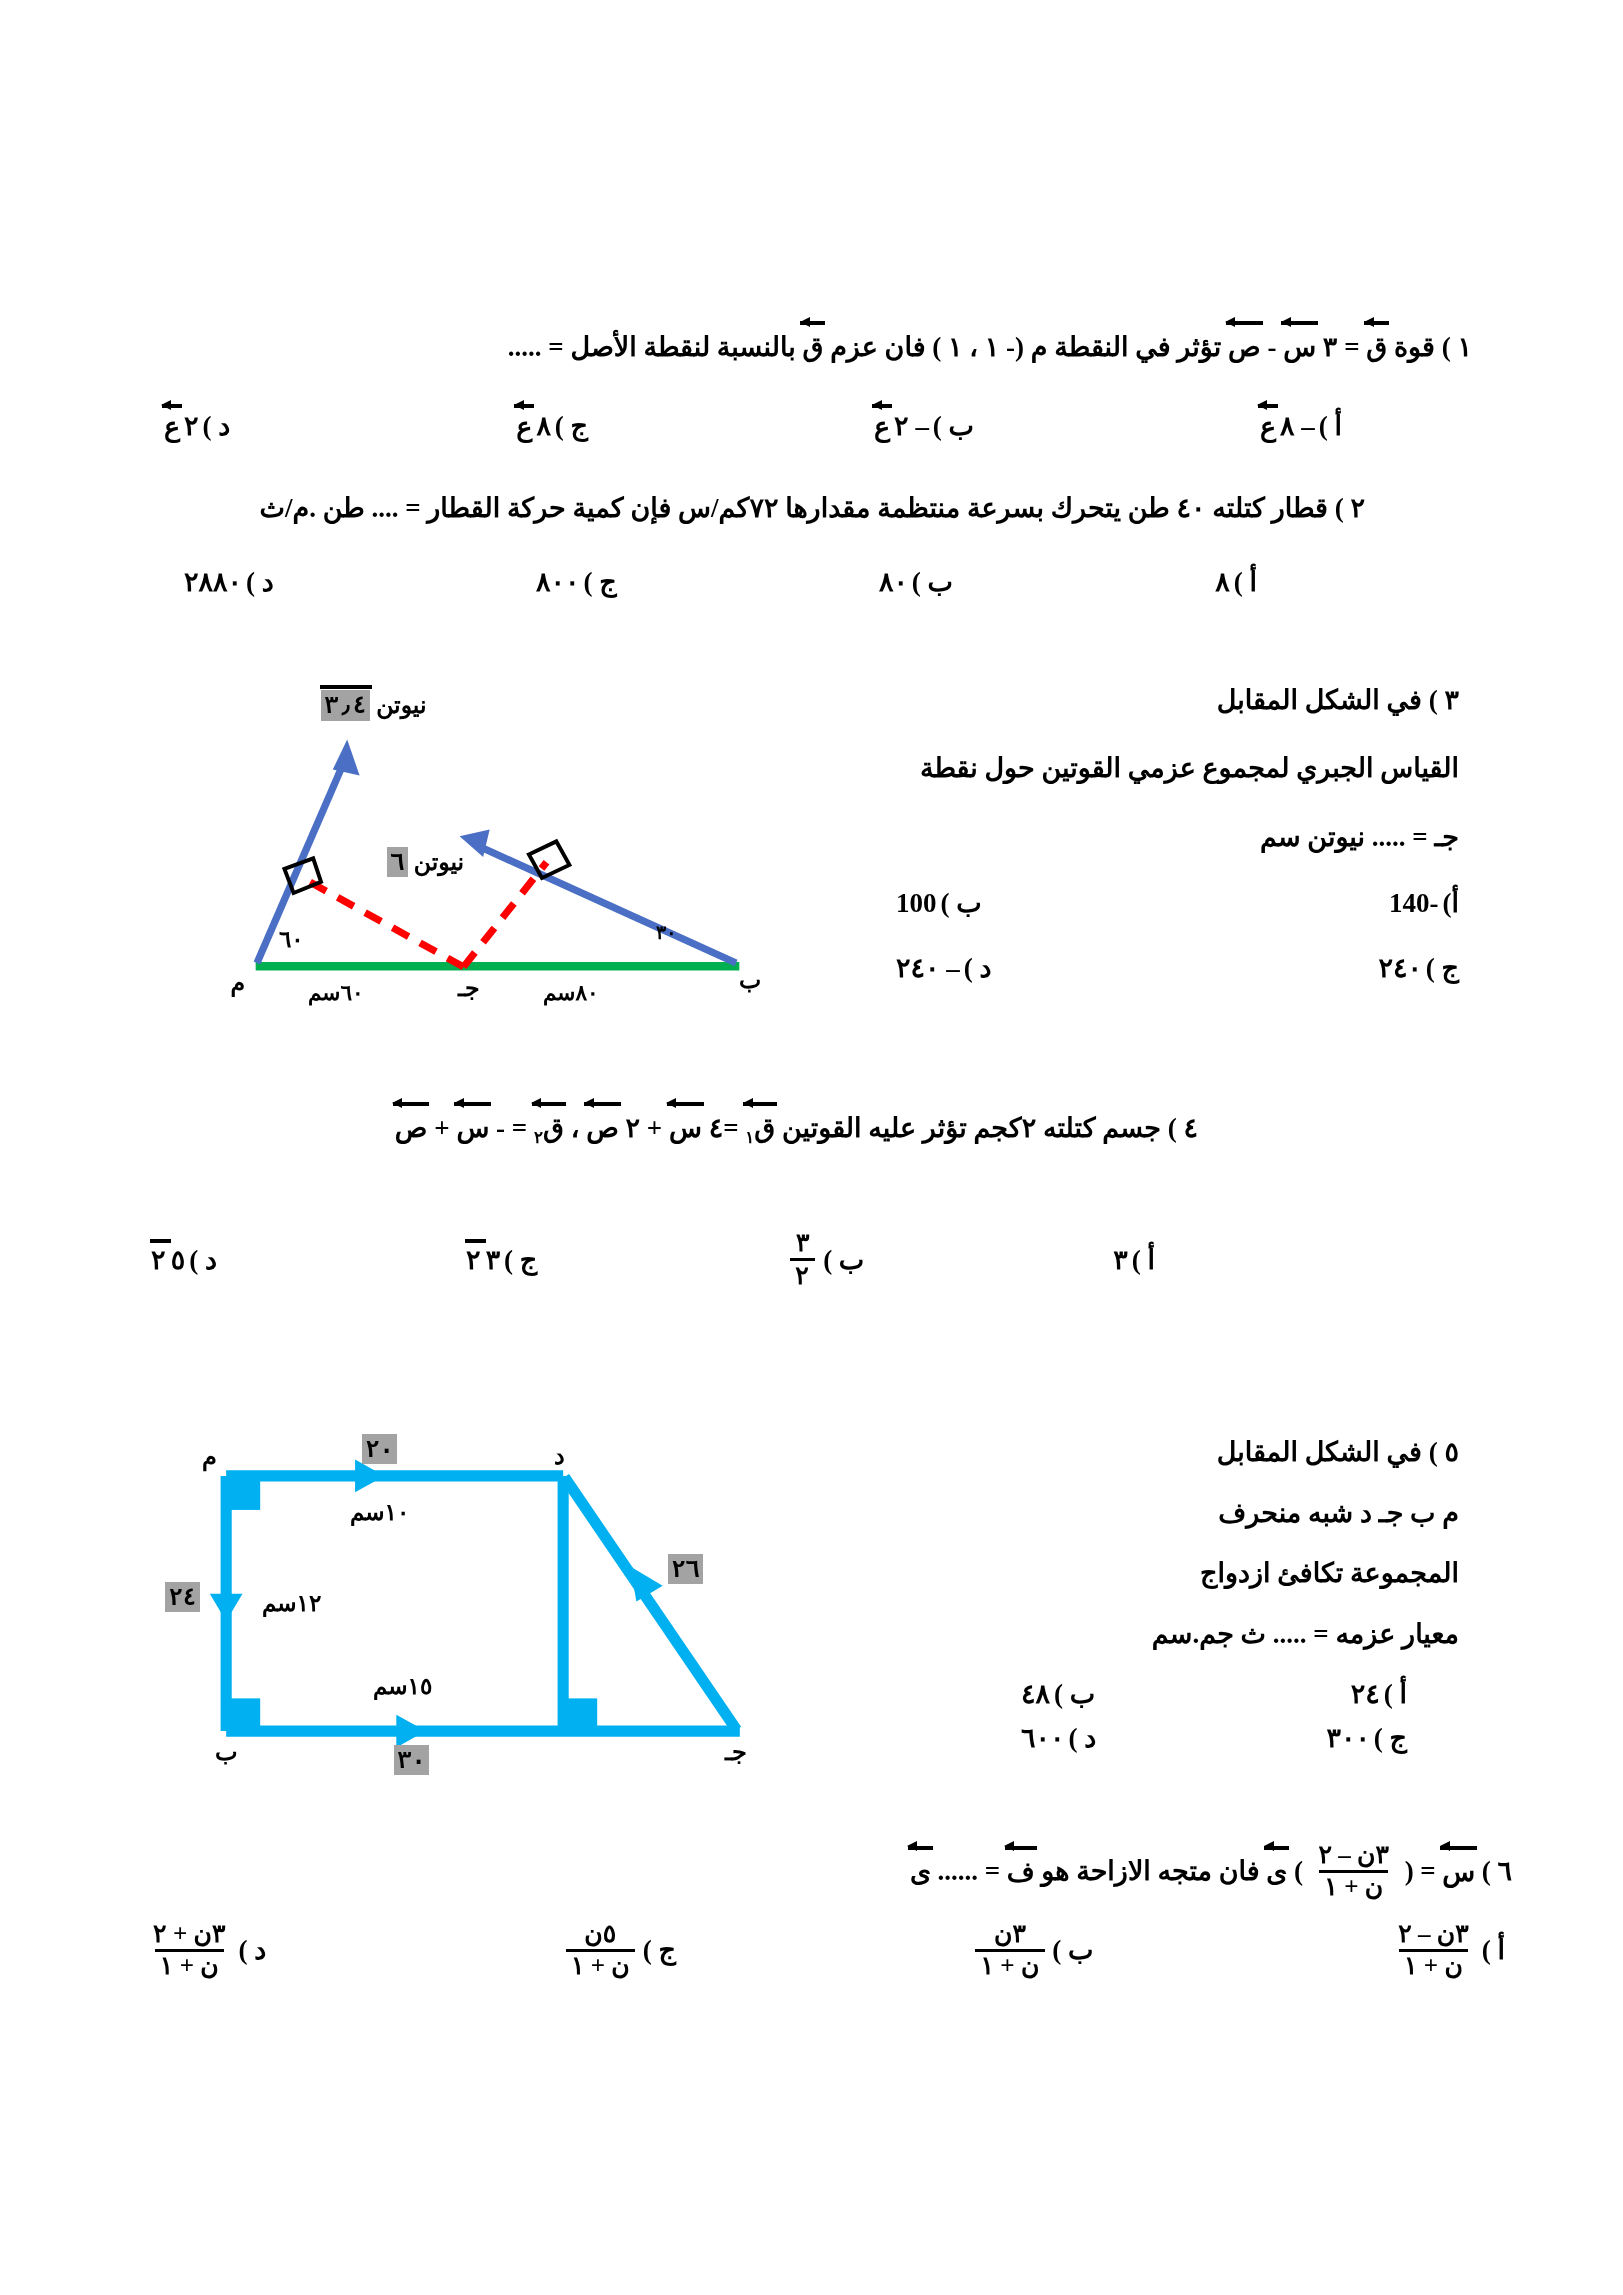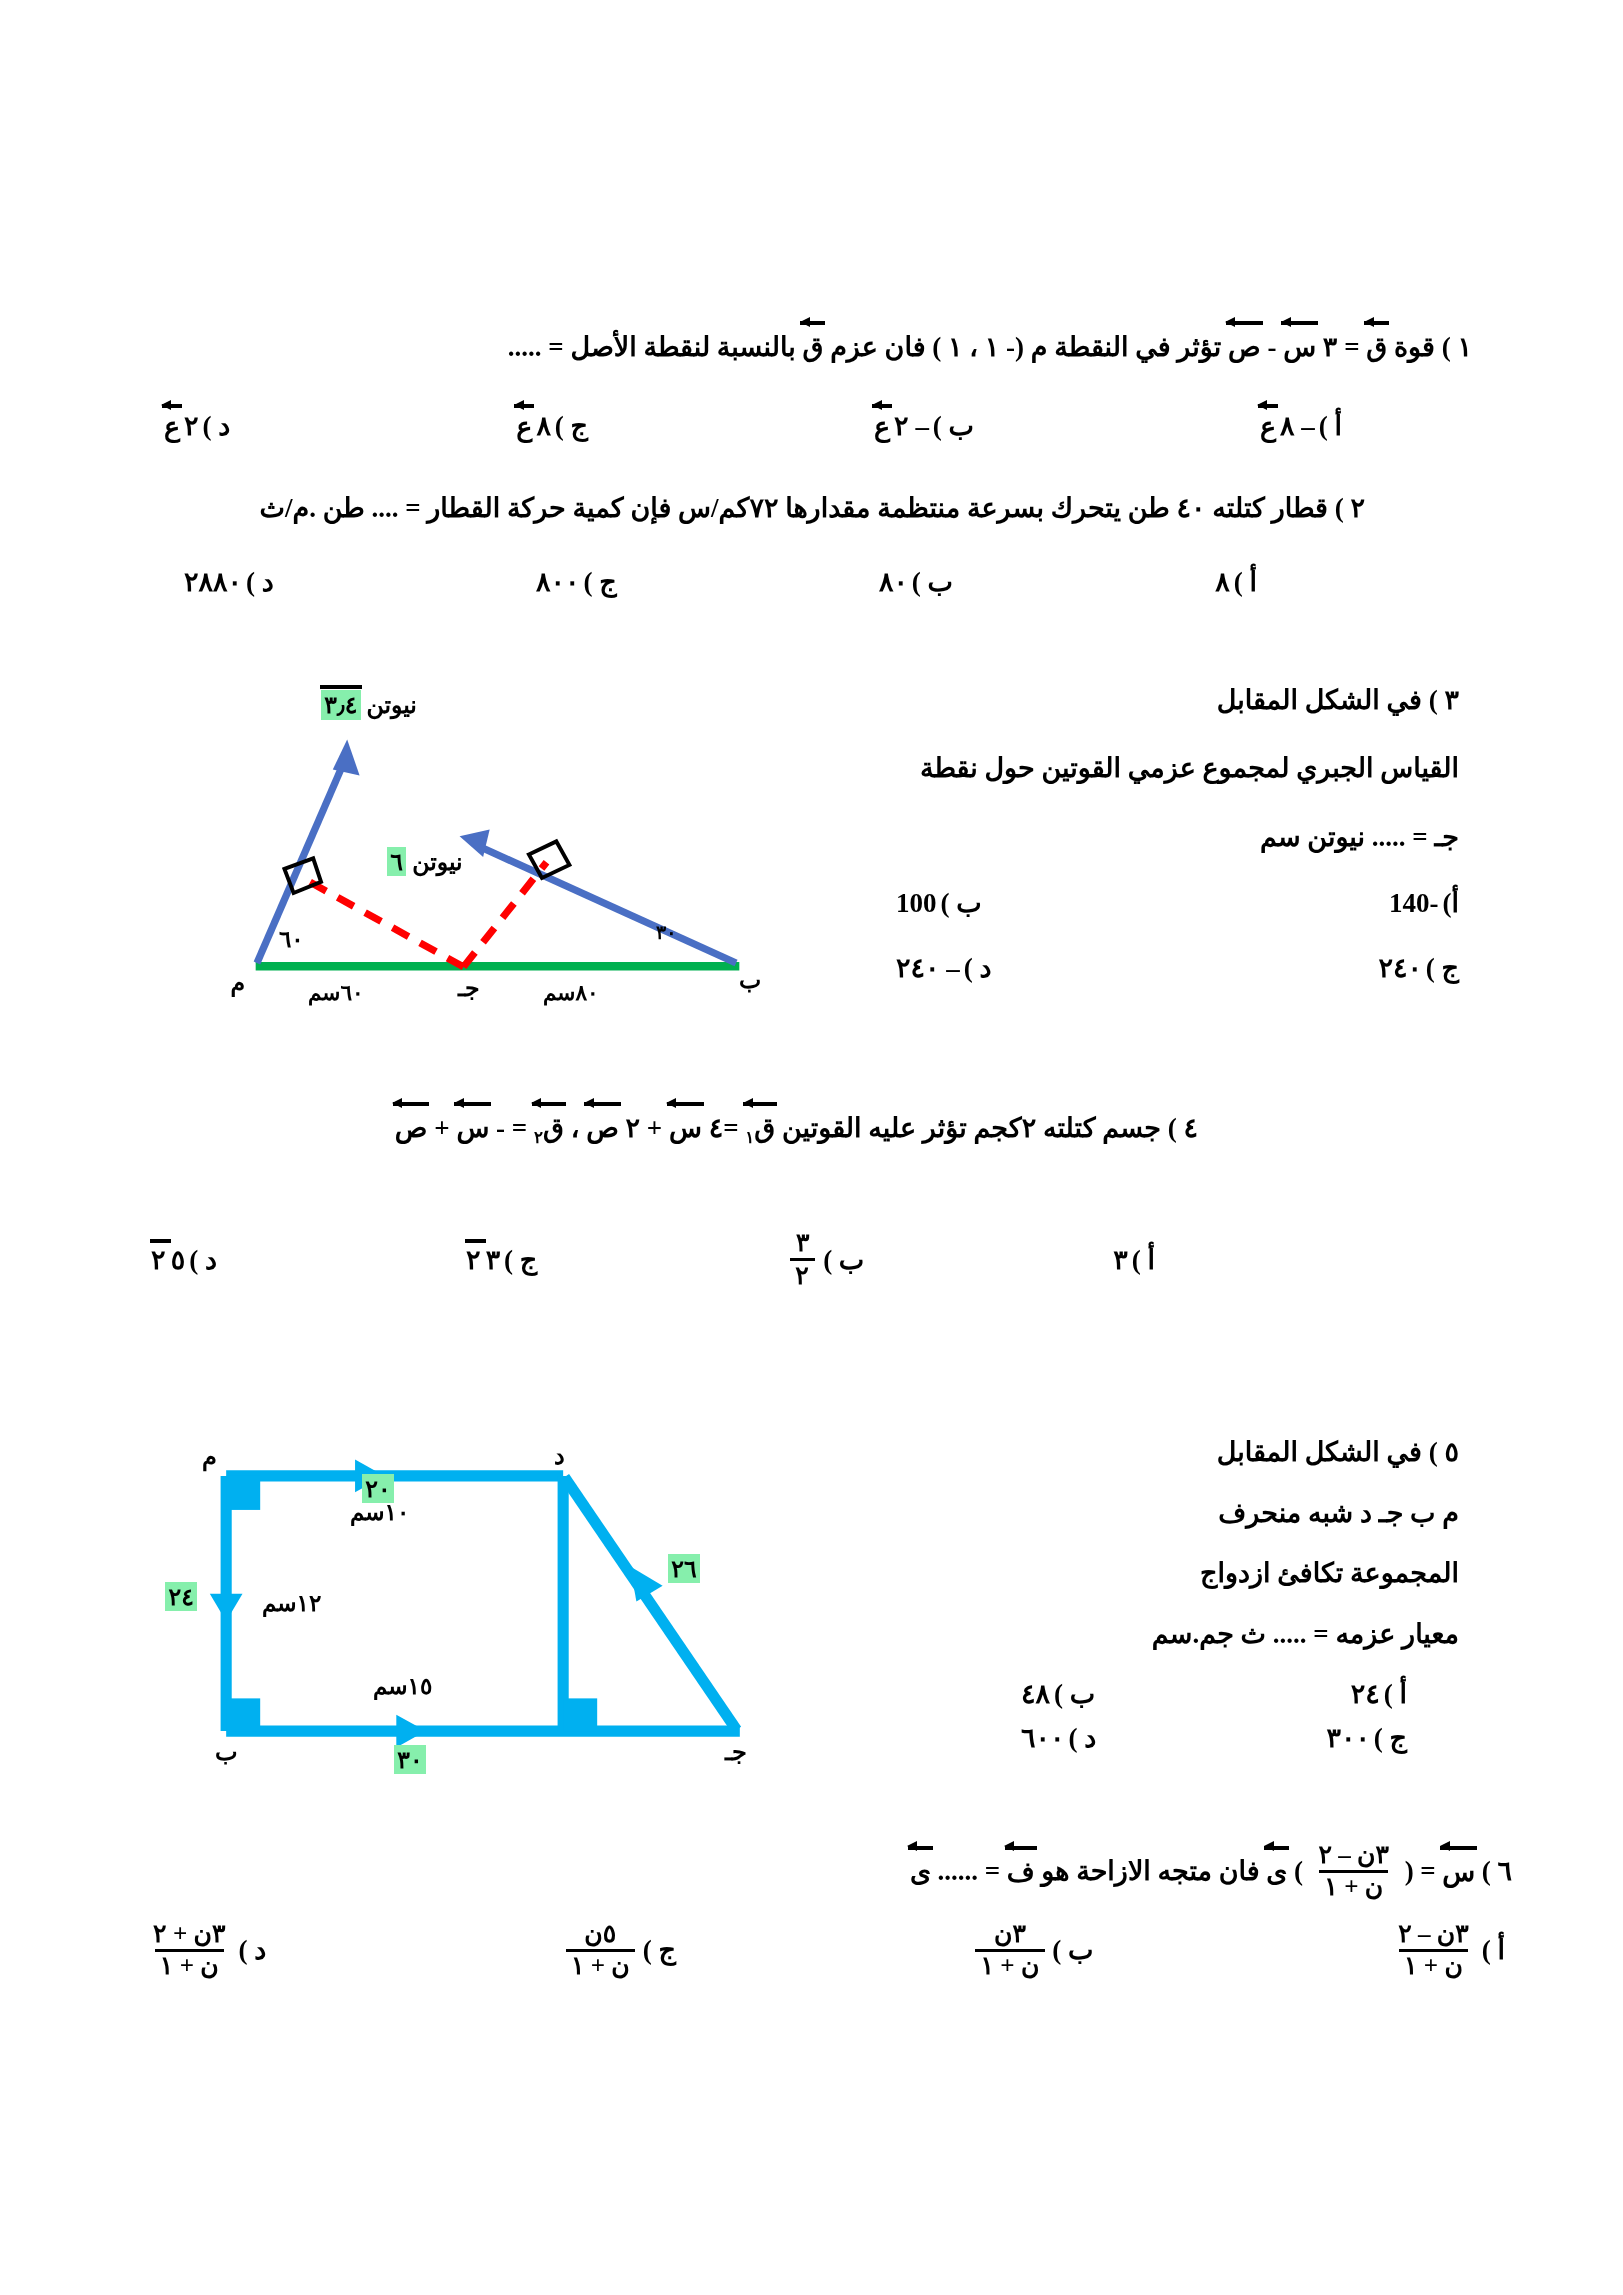--- a/index.html
+++ b/index.html
@@ -80,22 +80,22 @@
     vertical-align:middle;
     margin:0 3.9px;
     line-height:1.05;
   }
   .frac .num{padding:0 5.2px 1.3px 5.2px;font-size:0.93em;}
   .frac .den{padding:1.3px 5.2px 0 5.2px;font-size:0.93em;border-top:3.9px solid #000;}
 
   
   .fig3{position:absolute;left:216px;top:661px;width:563px;height:366px;}
   .hl{
-    background:#86efac;color:#000;font-weight:bold;
-    padding:0.7px 3.3px;display:inline-block;
+    background:#a3a3a3;color:#000;font-weight:bold;
+    padding:0.7px 3.3px;display:inline-block;font-family:Liberation Mono, monospace;
   }
   .figlabel{position:absolute;font-weight:bold;font-size:23.6px;white-space:nowrap;}
 
   
   .fig5{position:absolute;left:164px;top:1430px;width:602px;height:347px;}
 
   
 </style>
 </head>
 <body>
@@ -327,21 +327,21 @@
 
       <line x1="875" y1="458" x2="612" y2="72" stroke="#00b0f0" stroke-width="17"></line>
       <polygon points="712,208 762,238 722,262" fill="#00b0f0"></polygon>
 
       <rect x="95" y="70" width="52" height="52" fill="#00b0f0"></rect>
       <rect x="95" y="410" width="52" height="50" fill="#00b0f0"></rect>
       <rect x="610" y="410" width="52" height="50" fill="#00b0f0"></rect>
     </svg>
 
     
-    <span class="figlabel hl" style="left:198px;top:3.9px;font-size:23.6px;margin-top:40px;">٢٠</span>
+    <span class="figlabel hl" style="left:198px;top:3.9px;font-size:23.6px;">٢٠</span>
     <span class="figlabel hl" style="left:1.3px;top:152px;font-size:23.6px;">٢٤</span>
     <span class="figlabel hl" style="left:504px;top:124px;font-size:23.6px;">٢٦</span>
     <span class="figlabel hl" style="left:230px;top:315px;font-size:23.6px;">٣٠</span>
 
     
     <span class="figlabel" style="left:38px;top:13px;font-size:24px;">م</span>
     <span class="figlabel" style="left:390px;top:11.8px;font-size:24px;">د</span>
     <span class="figlabel" style="left:51px;top:308px;font-size:24px;">ب</span>
     <span class="figlabel" style="left:561px;top:308px;font-size:24px;">جـ</span>
 

